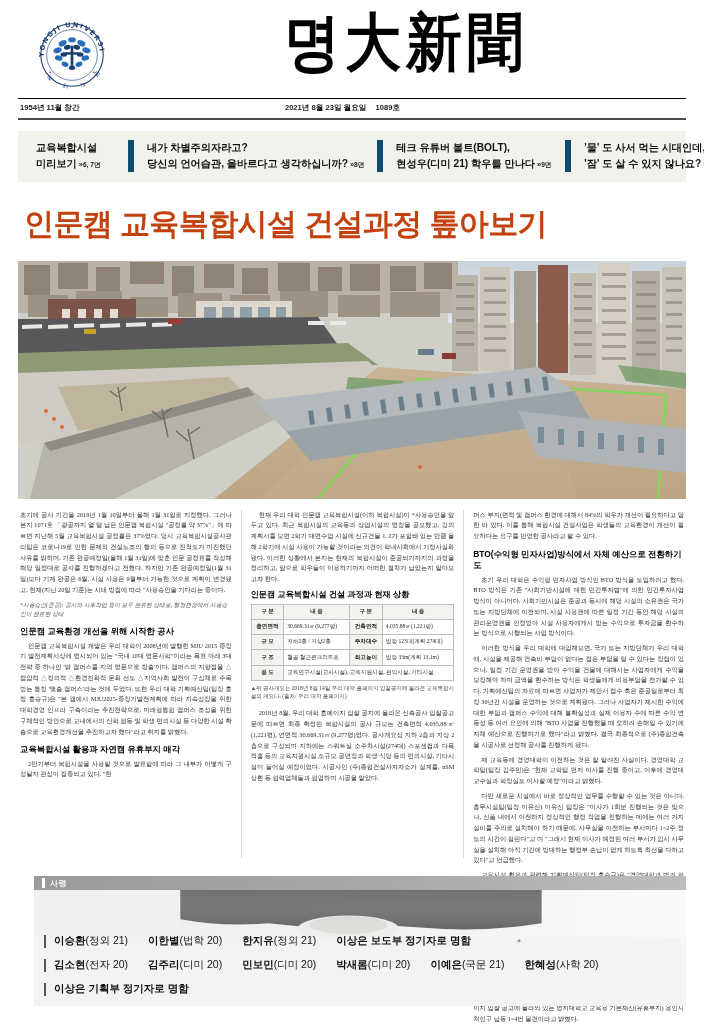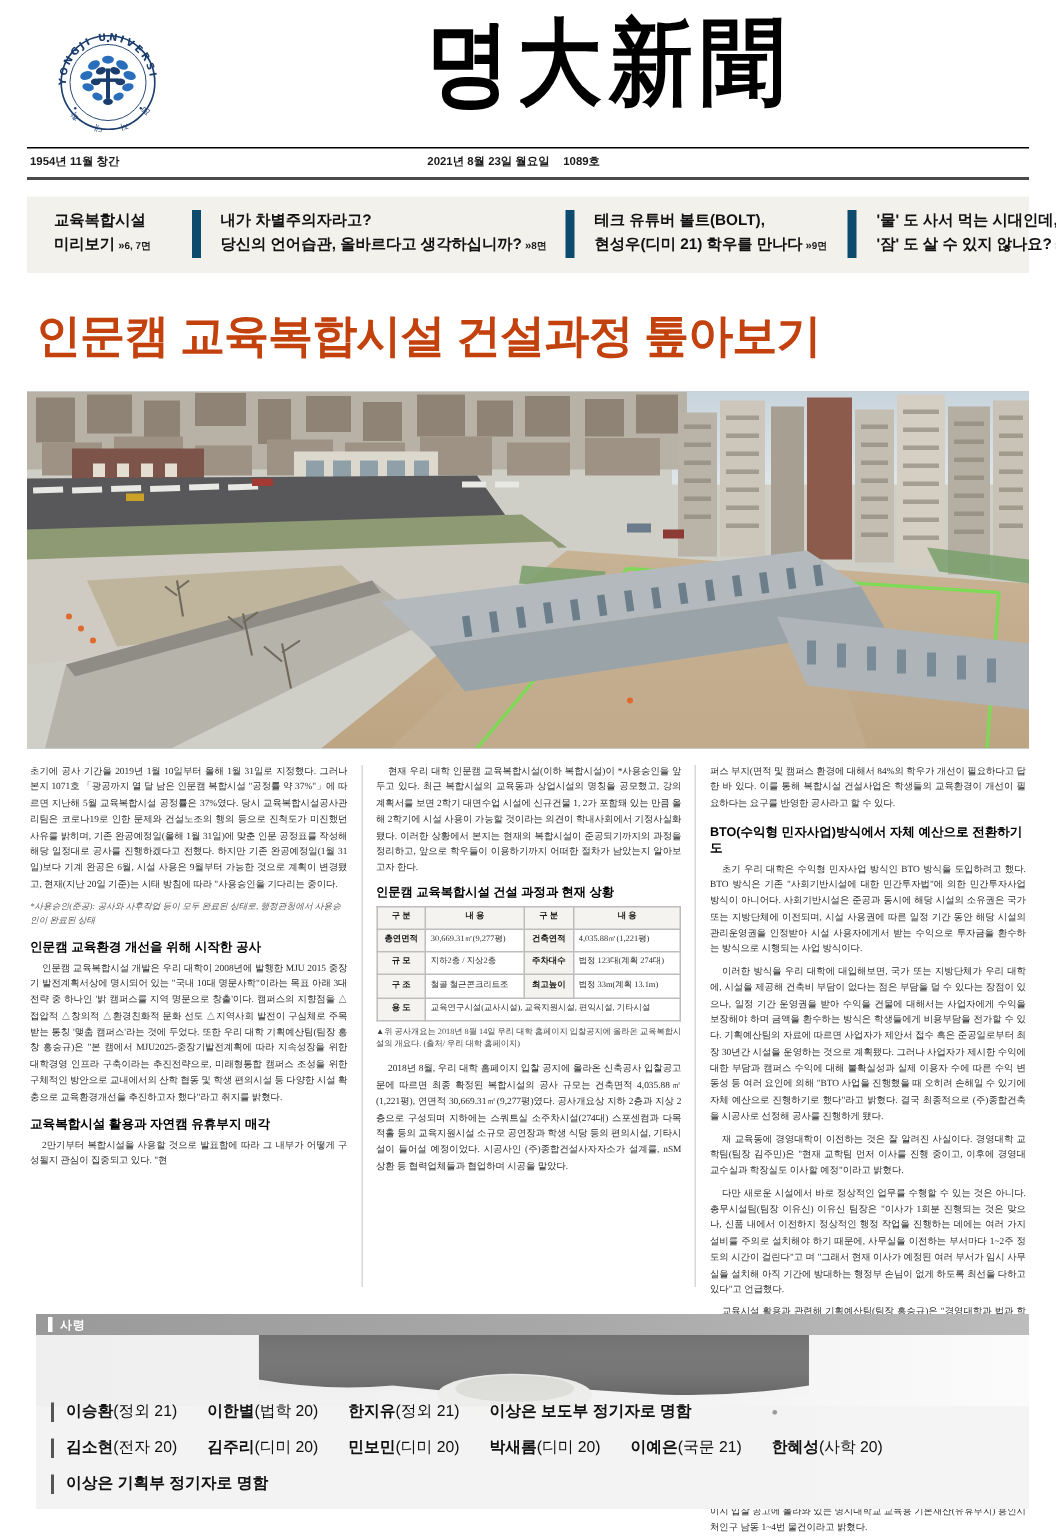--- a/index.html
+++ b/index.html
@@ -84,21 +84,21 @@
   table.facts td { border: 1px solid #bdbdbd; padding: 3.2px 3px; vertical-align: middle;
     line-height: 1.4; color: #2b2b2b; }
   table.facts td.hd, table.facts td.lbl { background: #f4f3ef; font-weight: 700;
     text-align: center; color: #1a1a1a; }
   table.facts td.hd { text-align: center; }
   table.facts td.val { background: #fff; }
   .tbl-foot { font-size: 5.5px; line-height: 1.5; color: #444; margin-top: 3px;
     font-family: "Liberation Serif", serif; }
 
   
-  .appoint { position: absolute; left: 24px; right: 18px; bottom: 18px; }
+  .appoint { position: absolute; left: 34px; right: 18px; bottom: 18px; }
   .appoint-bar { display: flex; align-items: center; height: 14px;
     background: linear-gradient(to right, #9a9a9a 0%, #a9a9a9 55%, #bdbdbd 100%); }
   .appoint-bar .tick { width: 3px; height: 10px; background: #ffffff; margin: 0 5px 0 8px; }
   .appoint-bar .ttl { font-size: 8px; font-weight: 700; color: #ffffff; letter-spacing: .5px; }
   .appoint-body { position: relative; height: 116px; overflow: hidden;
     background: #f2f2f2; }
   .appoint-body .bg { position: absolute; inset: 0; }
   .appoint-rows { position: relative; padding: 44px 0 0 10px; }
   .arow { display: flex; align-items: center; margin-bottom: 10px; }
   .arow .bar { width: 2px; height: 13px; background: #555; margin-right: 8px; flex: 0 0 2px; }

